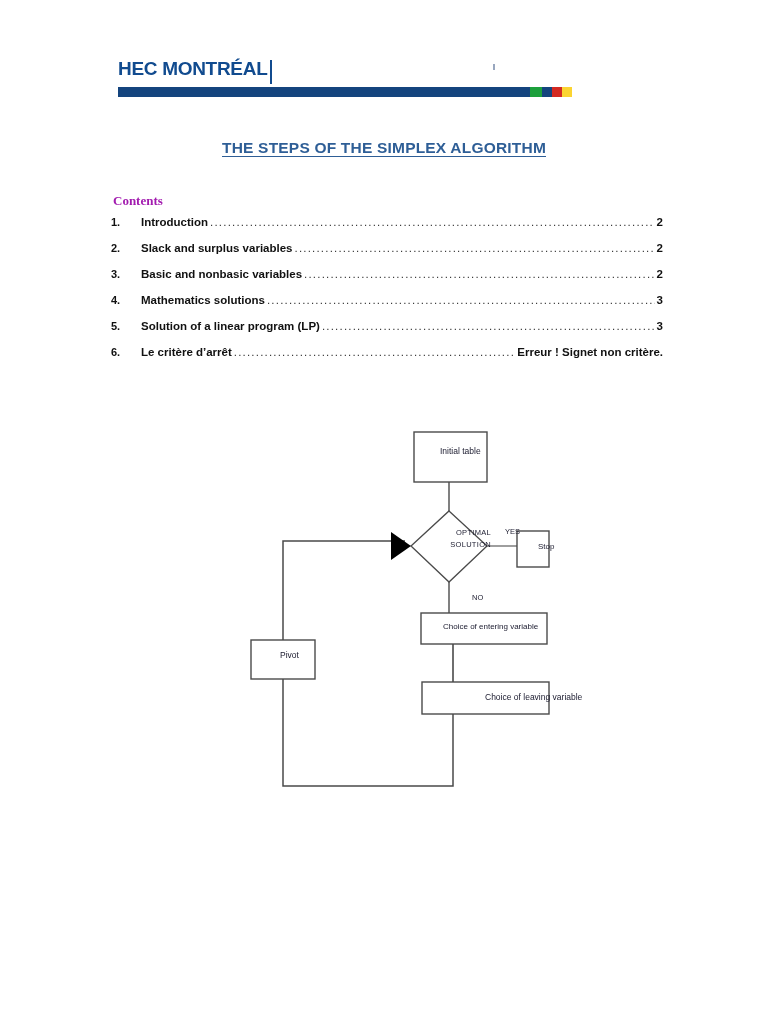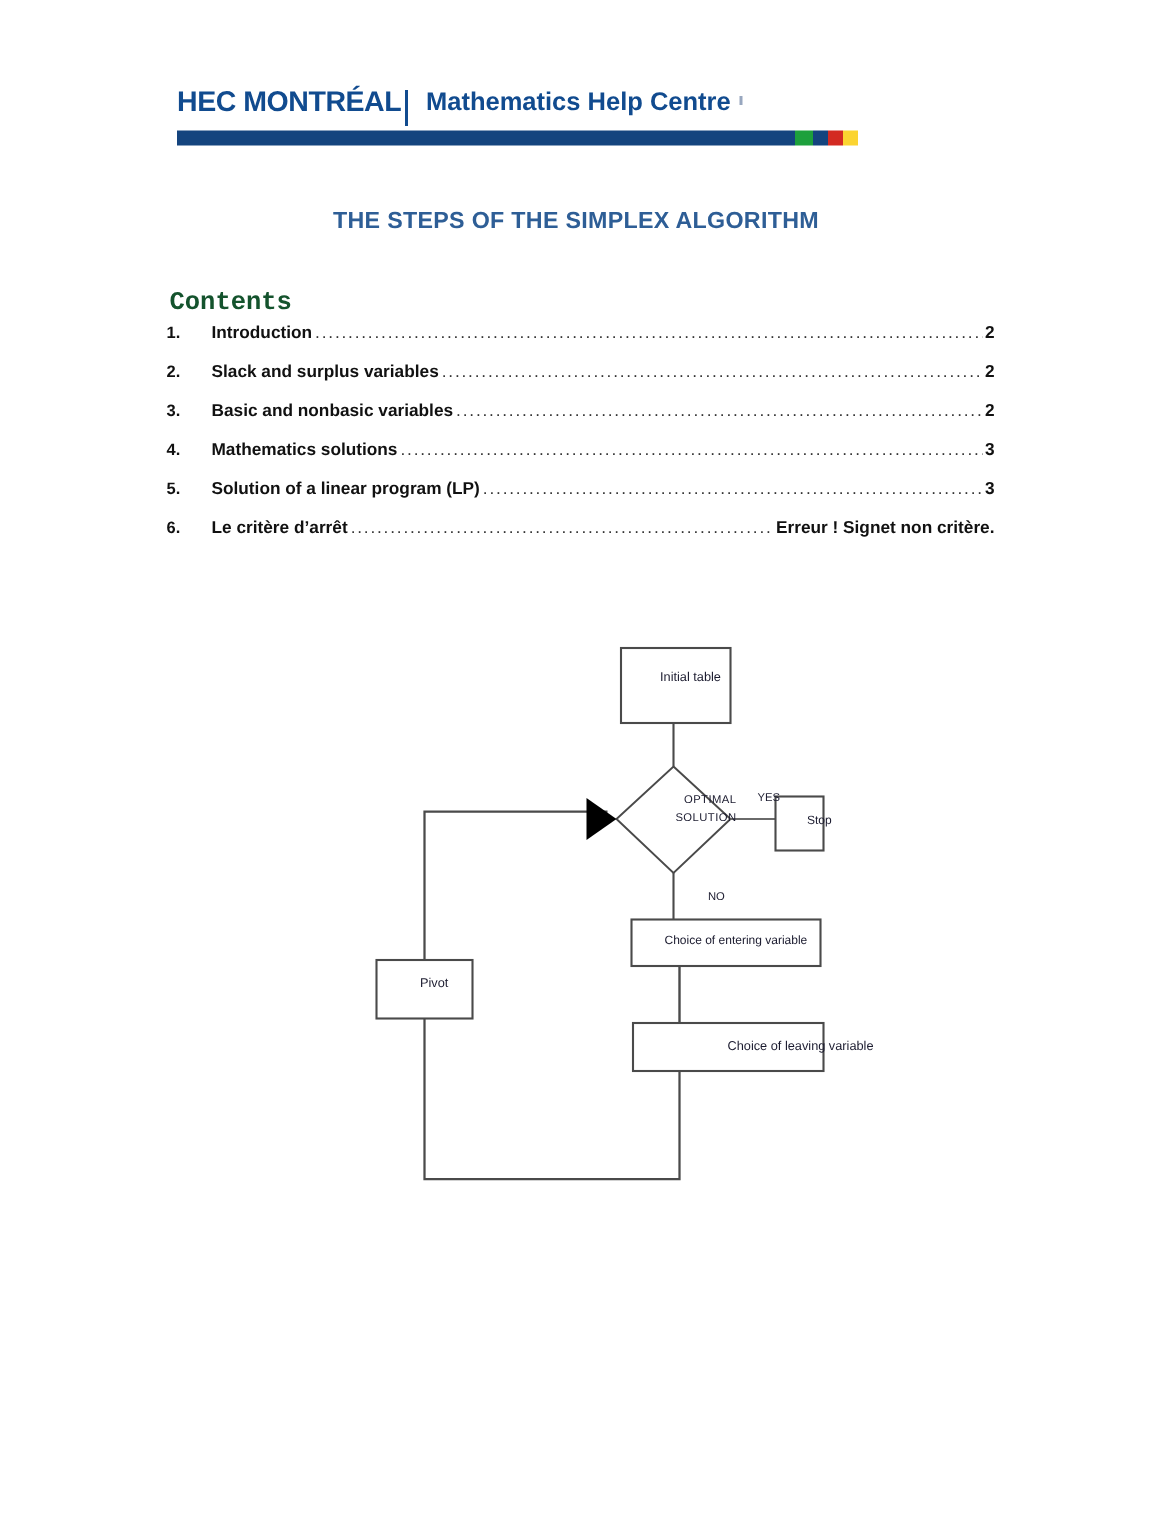--- a/index.html
+++ b/index.html
@@ -80,33 +80,34 @@
   .doc-title {
     position: absolute;
     left: 0px;
     top: 139px;
     width: 768px;
     text-align: center;
     font-family: "Liberation Sans", sans-serif;
     font-weight: bold;
     font-size: 15.5px;
     color: #2E5E96;
+    text-decoration: underline;
     text-underline-offset: 3px;
     letter-spacing: 0.2px;
   }
 
   
   .contents-heading {
     position: absolute;
     left: 113px;
     top: 193px;
-    font-family: Liberation Mono, monospace;
-    font-weight: bold;
-    font-size: 17px;
-    color: #14532d;
+    font-family: Liberation Serif, serif;
+    font-weight: bold;
+    font-size: 13px;
+    color: #a21caf;
   }
   .toc {
     position: absolute;
     left: 111px;
     top: 216px;
     width: 552px;
   }
   .toc-row {
     display: flex;
     align-items: baseline;
@@ -198,21 +199,20 @@
     left: 264px; top: 650px;
     font-size: 8.5px;
   }
 </style>
 </head>
 <body>
 
 <div class="header">
   <div class="logo-hec">HEC MONTRÉAL</div>
   <div class="logo-divider"></div>
-  <div class="logo-sub">Mathematics Help Centre</div>
   <div class="logo-dot"></div>
   <div class="rule">
     <div class="seg-main"></div>
     <div class="seg-green"></div>
     <div class="seg-blue"></div>
     <div class="seg-red"></div>
     <div class="seg-yellow"></div>
   </div>
 </div>
 

